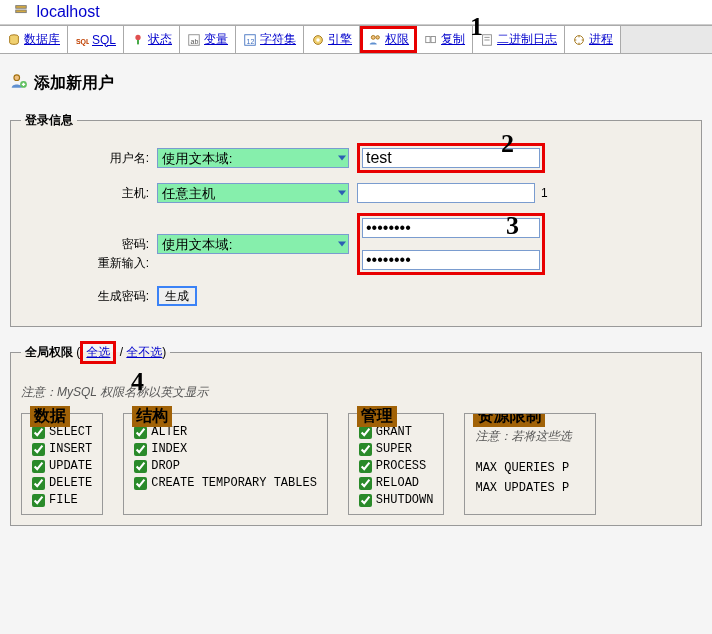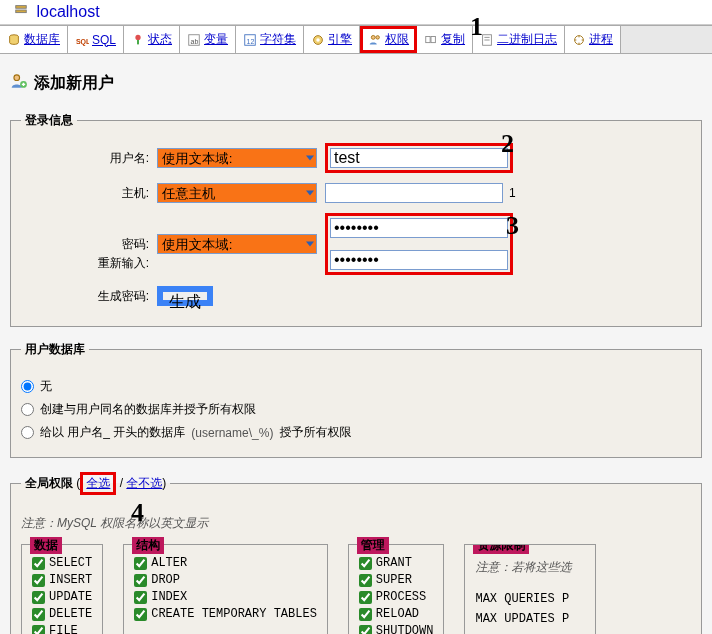--- a/index.html
+++ b/index.html
@@ -42,34 +42,34 @@
   h2.page-title { display:flex; align-items:center; gap:6px; font-size:16px; margin:10px 0 18px 0; font-weight:bold; }
   fieldset {
     border: 1px solid #999;
     margin: 0 0 14px 0;
     padding: 14px 10px 10px 10px;
     background: #f2efe9;
   }
   fieldset legend { font-weight: bold; font-size:12px; padding:0 4px; }
   .form-row { display:flex; align-items:center; margin-bottom:10px; }
   .form-row .lbl { width: 128px; text-align:right; padding-right:8px; }
-  select.sel { width:160px; height:20px; border:1px solid #7a9ccf; background:#f97316; }
+  select.sel { width:192px; height:20px; border:1px solid #7a9ccf; background:#86efac; }
   input.txt { width:170px; height:18px; border:1px solid #7a9ccf; padding:0 3px; font-size:16px; }
   .redbox { border:3px solid #e80000; padding:2px; display:inline-flex; align-items:center; }
-  button.gen { border:6px solid #3b82f6; background:#efefef; height:20px; font-size:16px; padding:0 6px; cursor:pointer; }
+  button.gen { border:2px solid #3b82f6; background:#efefef; height:20px; font-size:12px; padding:0 6px; cursor:pointer; }
   .radio-row { display:flex; align-items:center; gap:6px; margin:6px 0; }
   .radio-row input[type=radio]{ margin:0; }
   .hint { color:#555; }
   .legend-links { font-weight:normal; font-size:12px; }
   .legend-links a { color:#0000cc; text-decoration:underline; cursor:pointer; }
   .legend-links .lb { border:3px solid #e80000; padding:0 3px; display:inline-block; }
   .note { font-style: italic; color:#555; margin:6px 0 12px 0; }
   .priv-groups { display:flex; gap:20px; }
   .priv-box { border:1px solid #999; padding:8px 10px 4px 10px; position:relative; background:#f2efe9; }
-  .priv-box .box-title { position:absolute; top:-8px; left:8px; background:#be185d; padding:0 4px; font-weight:bold; font-size:12px;text-align:center; }
+  .priv-box .box-title { position:absolute; top:-8px; left:8px; background:#a16207; padding:0 4px; font-weight:bold; font-size:16px;text-align:center; }
   .priv-item { display:flex; align-items:center; gap:4px; margin:3px 0; font-family: "Courier New", monospace; font-size:12px; }
   .priv-item input[type=checkbox]{ accent-color:#2a8a2a; width:13px; height:13px; margin:0; }
   .res-note { font-style:italic; color:#555; margin:6px 0 16px 0; }
   .res-line { font-family:"Courier New", monospace; font-size:12px; margin:6px 0; }
   .after-num { font-size:12px; margin-left:6px; }
   .sel-wrap { position:relative; display:inline-block; }
   .sel-wrap::after{
     content:''; position:absolute; right:3px; top:50%; transform:translateY(-50%);
     border-left:4px solid transparent; border-right:4px solid transparent; border-top:5px solid #2d5fb3;
     pointer-events:none;
@@ -212,37 +212,20 @@
       <span class="lbl">重新输入:</span>
       <span style="width:168px"></span>
     </div>
 
     <div class="form-row" style="margin-top:14px;">
       <span class="lbl">生成密码:</span>
       <button class="gen">生成</button>
     </div>
   </fieldset>
 
-  <fieldset>
-    <legend>用户数据库</legend>
-    <div class="radio-row">
-      <input type="radio" name="udb" checked="" style="">
-      <span>无</span>
-    </div>
-    <div class="radio-row">
-      <input type="radio" name="udb" style="">
-      <span>创建与用户同名的数据库并授予所有权限</span>
-    </div>
-    <div class="radio-row">
-      <input type="radio" name="udb" style="">
-      <span>给以 用户名_ 开头的数据库 </span>
-      <span class="hint">(username\_%) </span>
-      <span>授予所有权限</span>
-    </div>
-  </fieldset>
 
   <fieldset style="position:relative;">
     <legend>
       <span>全局权限</span>
       <span class="legend-links">
         (<span class="lb"><a>全选</a></span> /
         <a>全不选</a>)
       </span>
     </legend>
     <span class="annot" style="position:absolute; left:120px; top:3px;">4</span>
@@ -279,25 +262,25 @@
       </div>
       <div class="priv-box">
         <span class="box-title">结构</span>
         <div id="grp-structure">
             <label class="priv-item">
               <input type="checkbox" checked="" style="">
               <span>ALTER</span>
             </label>
             <label class="priv-item">
               <input type="checkbox" checked="" style="">
+              <span>INDEX</span>
+            </label>
+            <label class="priv-item">
+              <input type="checkbox" checked="" style="">
               <span>DROP</span>
-            </label>
-            <label class="priv-item">
-              <input type="checkbox" checked="" style="">
-              <span>INDEX</span>
             </label>
             <label class="priv-item">
               <input type="checkbox" checked="" style="">
               <span>CREATE TEMPORARY TABLES</span>
             </label>
           </div>
       </div>
       <div class="priv-box">
         <span class="box-title">管理</span>
         <div id="grp-admin">

